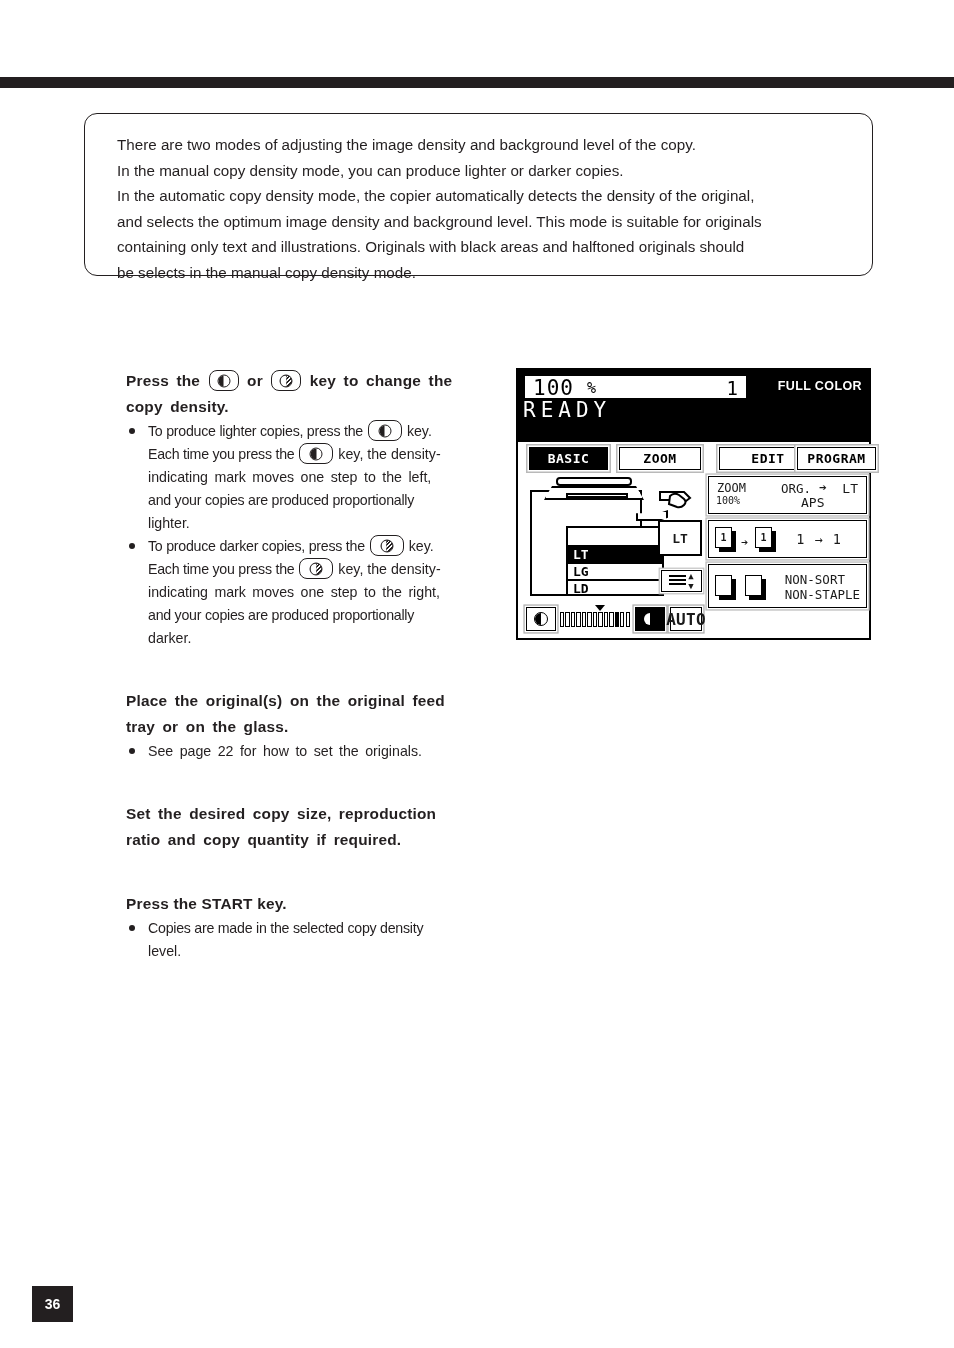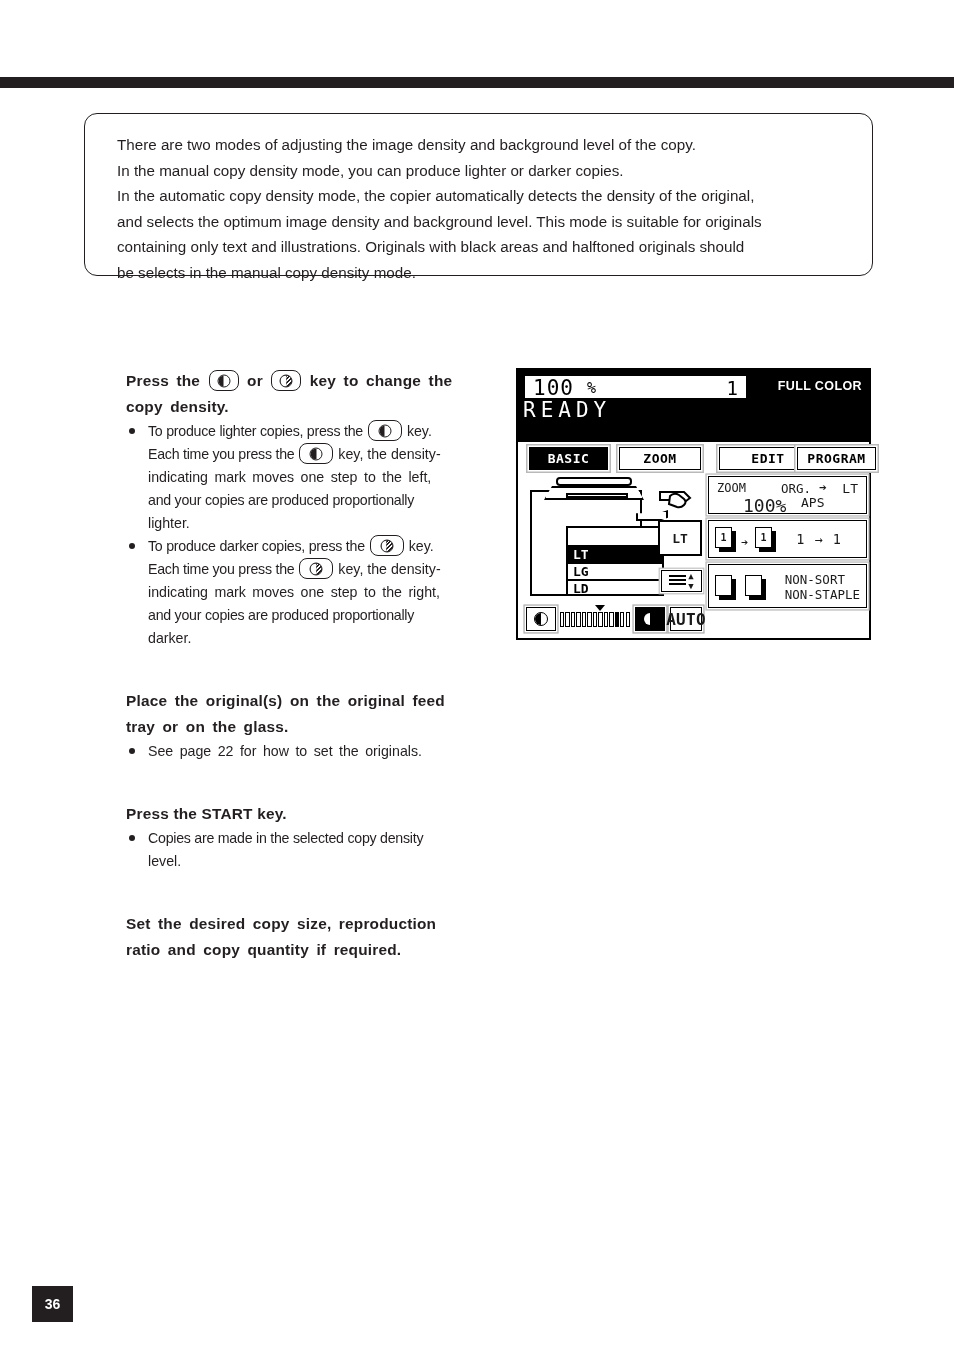--- a/index.html
+++ b/index.html
@@ -221,21 +221,21 @@
   .fnbtns{position:absolute;left:190px;top:34px;width:159px;}
   .fnbtn{
     position:relative;border:1.6px solid #000;box-sizing:border-box;background:#fff;
     margin-bottom:6px;box-shadow:0 0 0 1.3px #fff,0 0 0 2.6px #bbbbbb;
   }
   .fn1{height:38px;}
   .fn2{height:38px;}
   .fn3{height:44px;}
   .fn4{height:40px;}
   .fn-zoomlbl{position:absolute;left:8px;top:4px;font-size:12px;}
-  .fn-zoomval{position:absolute;left:34px;top:18px;font-size:18px;}
+  .fn-zoomval{position:absolute;left:7px;top:18px;font-size:10px;}
   .fn-org{position:absolute;left:72px;top:4px;font-size:12.5px;}
   .fn-arrow{position:absolute;left:110px;top:3px;font-size:13px;}
   .fn-lt{position:absolute;right:8px;top:4px;font-size:13px;}
   .fn-aps{position:absolute;left:92px;top:18px;font-size:13px;}
   .fn-dup{position:absolute;right:24px;top:10px;font-size:13.5px;letter-spacing:1px;}
   .fn-finish{position:absolute;right:6px;top:7px;font-size:12.5px;line-height:15px;text-align:left;}
   .fn-mode{position:absolute;right:18px;top:11px;font-size:13.5px;letter-spacing:.5px;}
 
   .sheet-ic{position:absolute;width:22px;height:26px;}
   .sheet-ic .back{position:absolute;left:4px;top:4px;width:17px;height:21px;background:#000;}
@@ -331,37 +331,37 @@
       </div>
       <ul class="bullets">
         <li>
           <span class="dot"></span>
           <span class="spaced">See page 22 for how to set the originals.</span>
         </li>
       </ul>
     </div>
 
     <div class="blk2">
+      <div class="step-head sp">
+        <span>Set the desired copy size, reproduction</span><br>
+        <span>ratio and copy quantity if required.</span>
+      </div>
+    </div>
+
+    <div class="blk2">
       <div class="step-head">
         <span>Press the START key.</span>
       </div>
       <ul class="bullets">
         <li>
           <span class="dot"></span>
           <span class="tight">Copies are made in the selected copy density</span><br>
           <span>level.</span>
         </li>
       </ul>
-    </div>
-
-    <div class="blk2">
-      <div class="step-head sp">
-        <span>Set the desired copy size, reproduction</span><br>
-        <span>ratio and copy quantity if required.</span>
-      </div>
     </div>
   </div>
 
   <div class="lcd">
 
     <div class="lcd-top">
       <div class="lcd-readout">
         <span class="lcd-zoomval">100</span>
         <span class="lcd-pct">%</span>
         <span class="lcd-qty">1</span>

